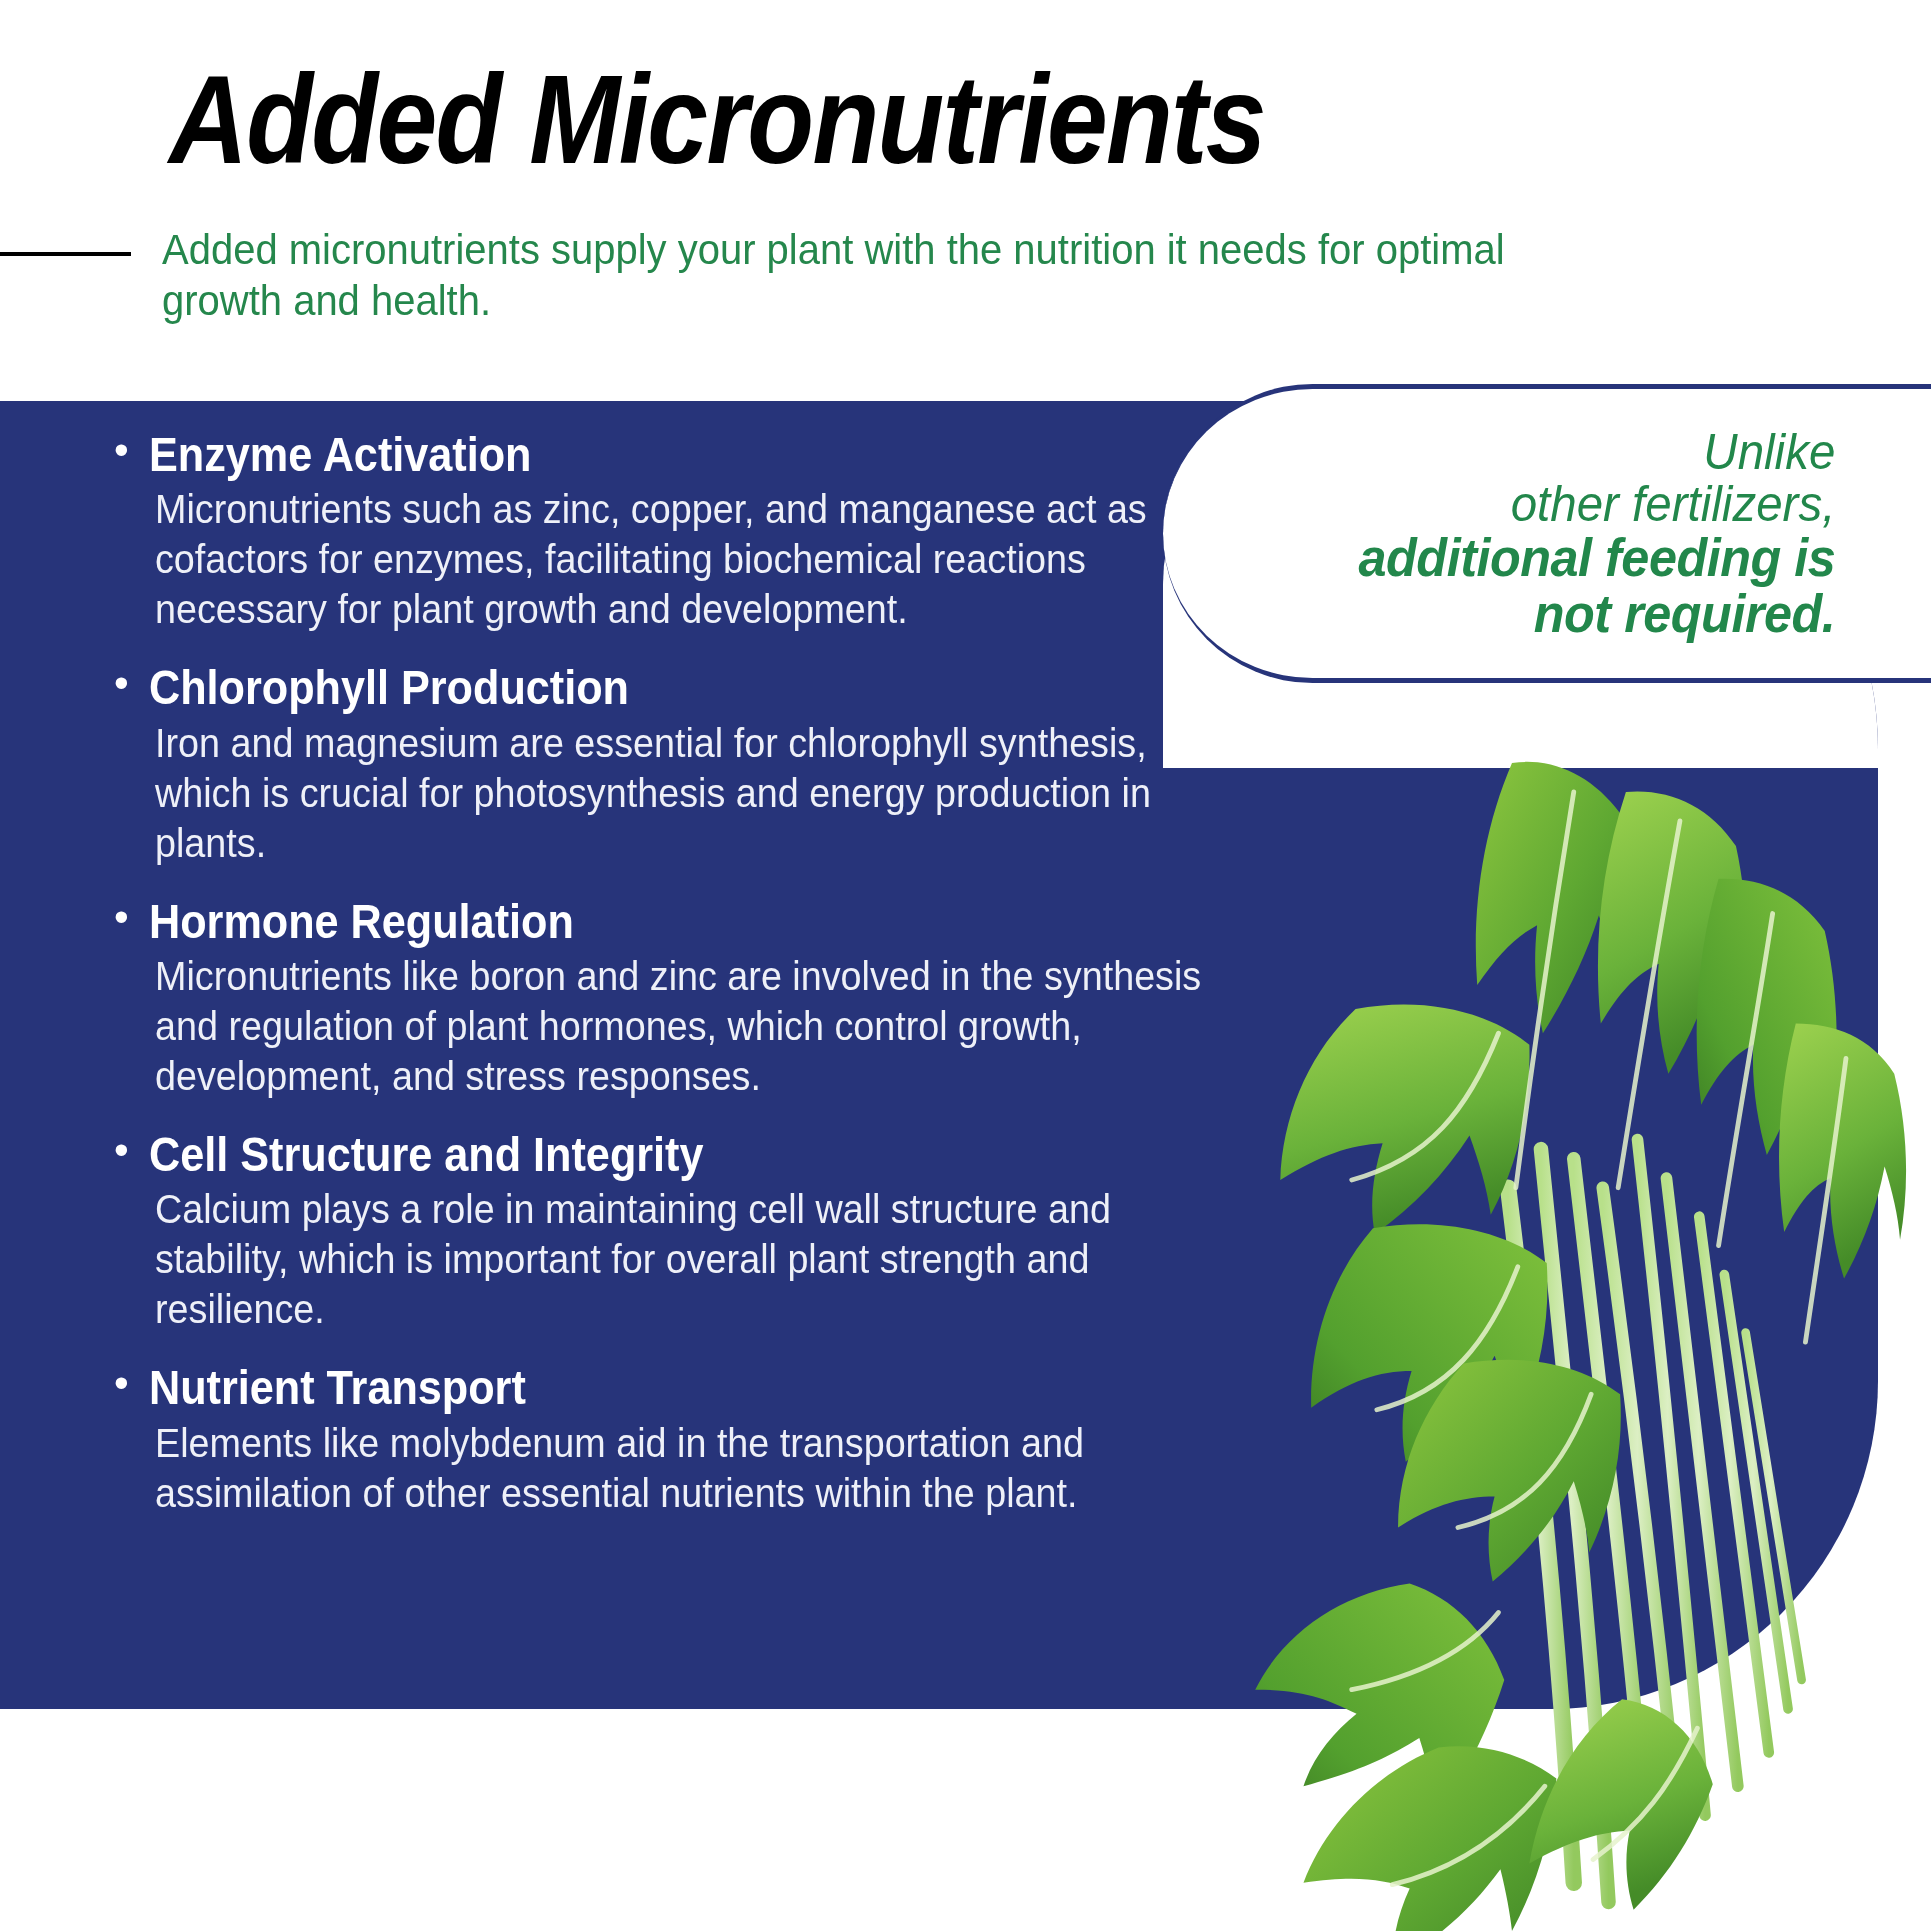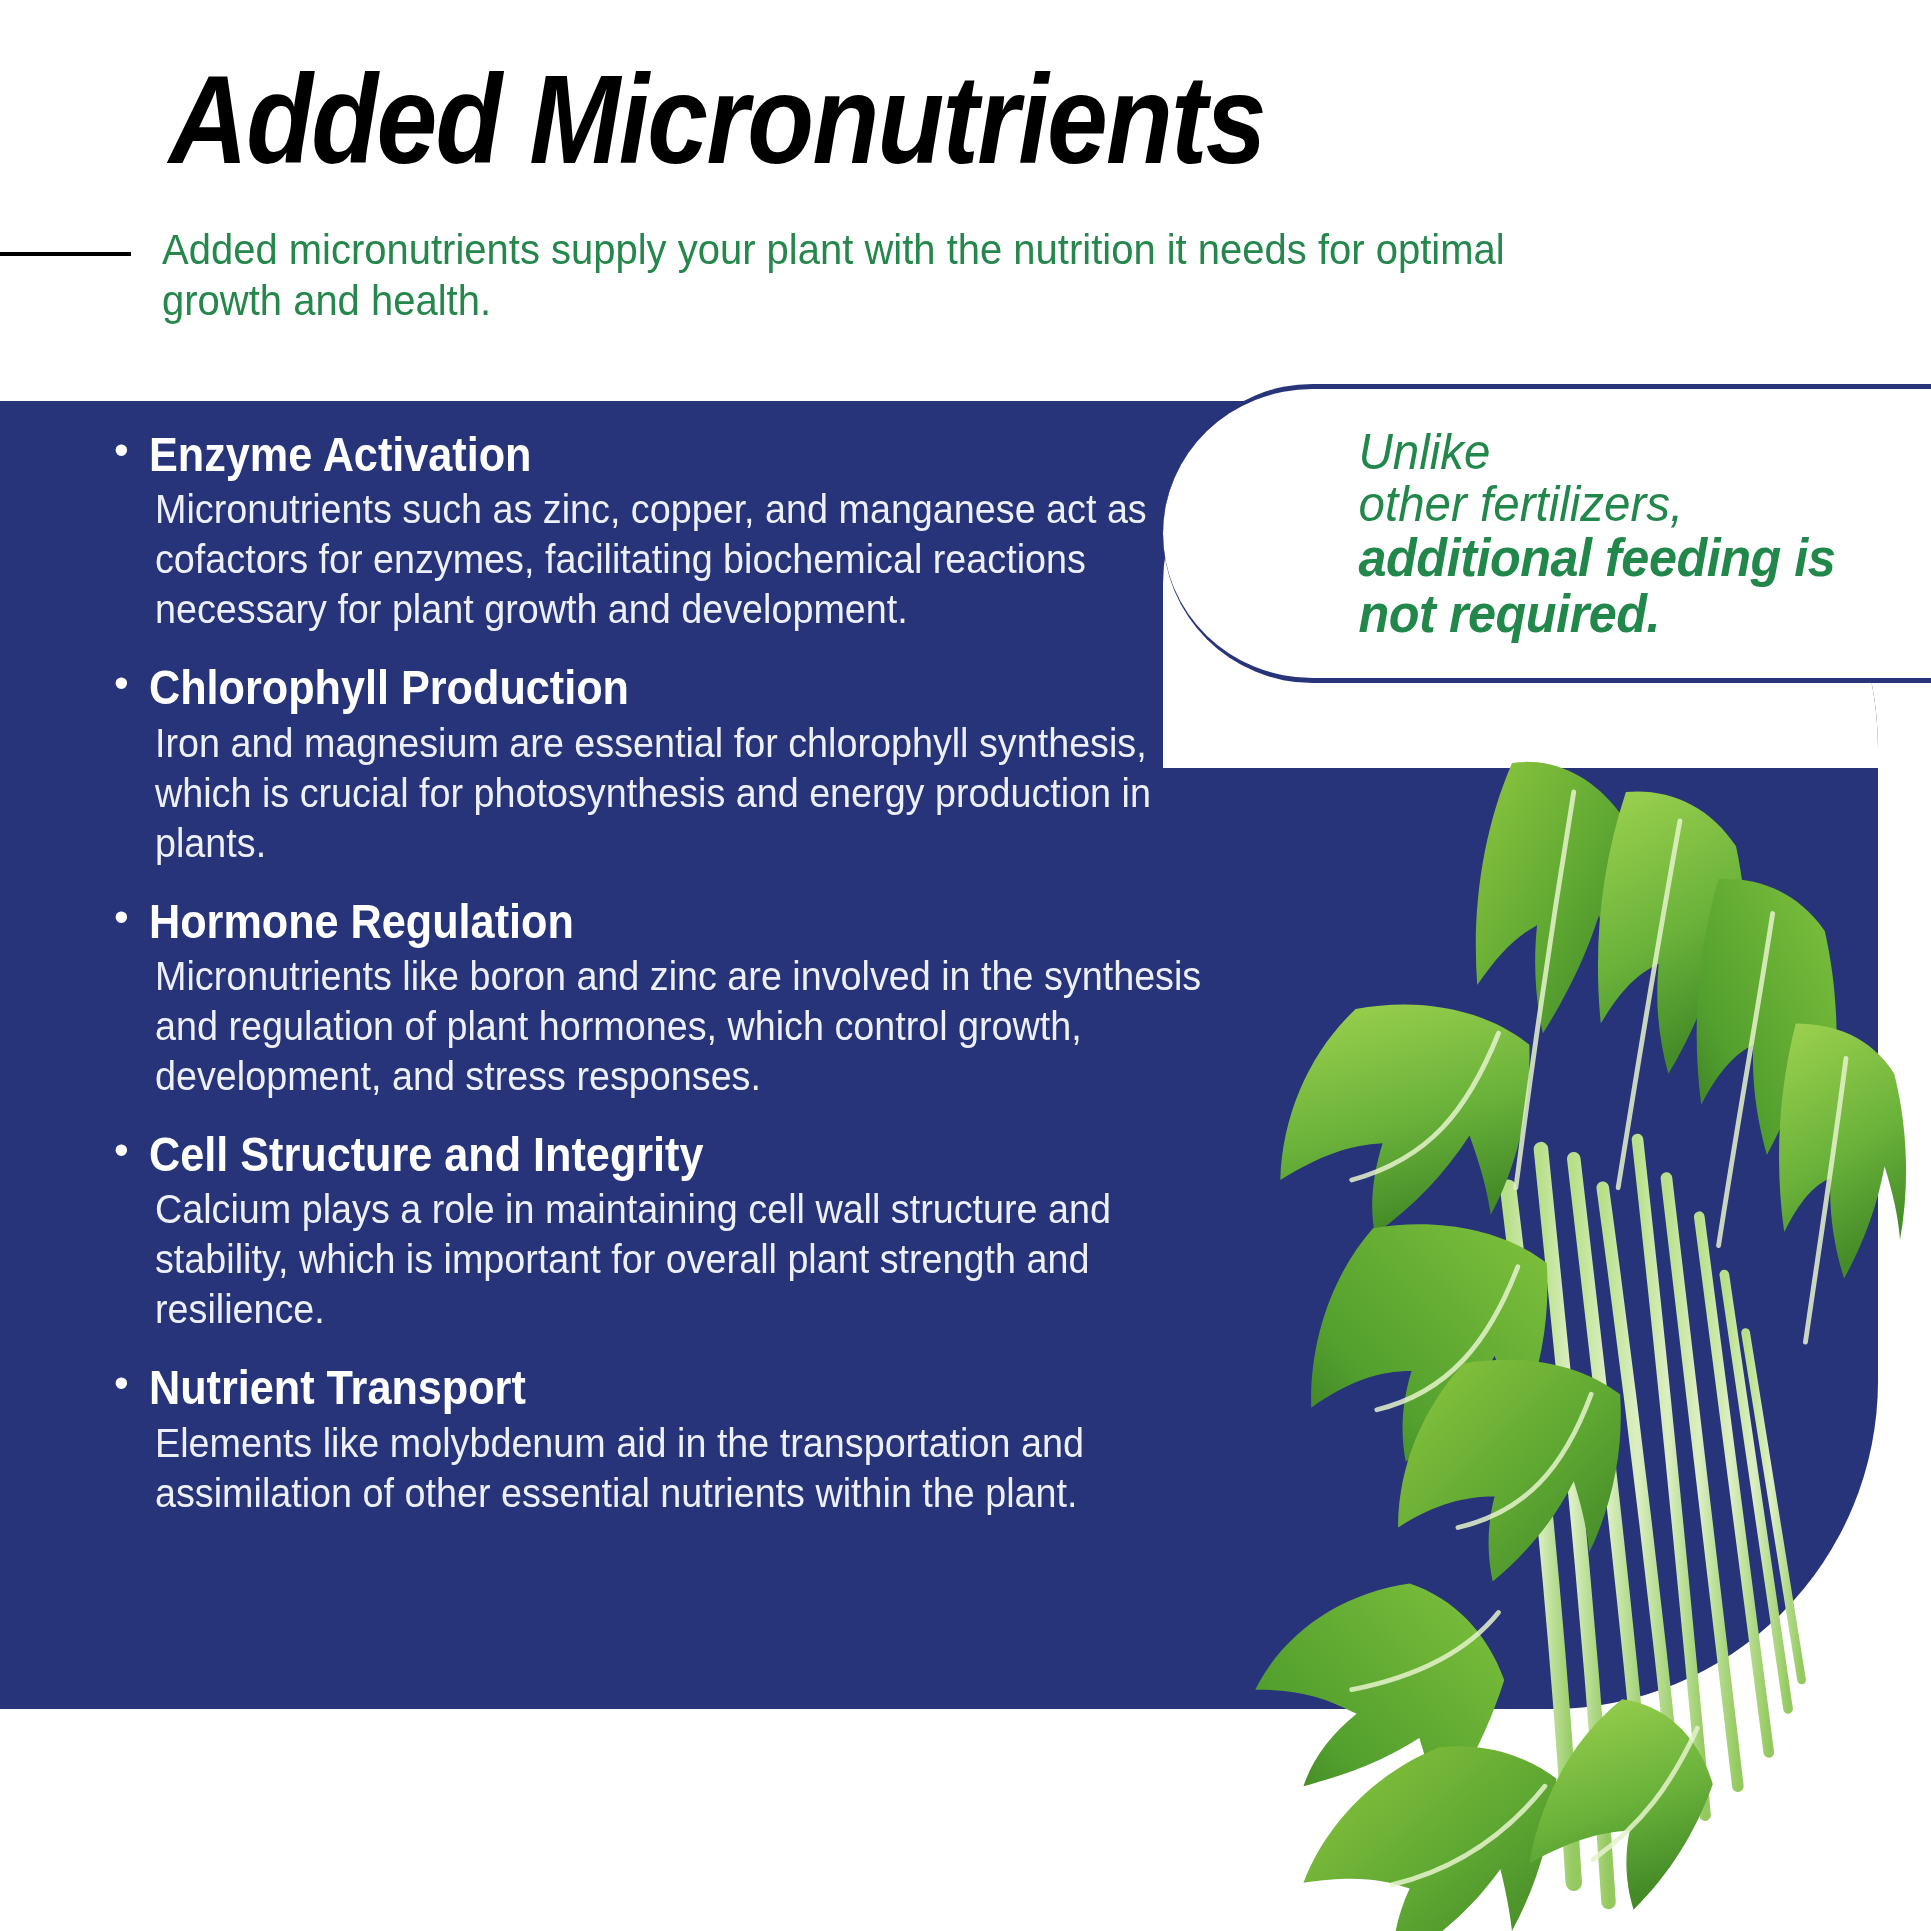--- a/index.html
+++ b/index.html
@@ -113,21 +113,21 @@
     background:#ffffff;
     border-radius:193px 0 0 193px;
     border-top:5.8px solid #27347A;
     border-bottom:5.8px solid #27347A;
     border-left:0;
     display:flex;
     align-items:center;
     justify-content:center;
   }
   #callout-text {
-    text-align:left;
+    text-align:right;
     color:#22874B;
     font-style:italic;
     line-height:1.04;
     padding-left:116px;
     padding-right:19.3px;
   }
   .callout-line-light {
     font-size:50px;
     font-weight:normal;
     display:block;

